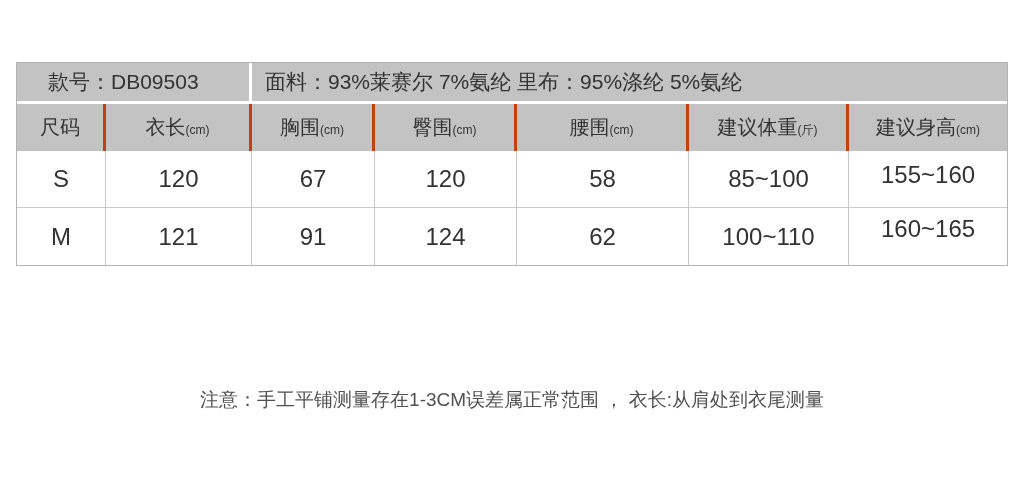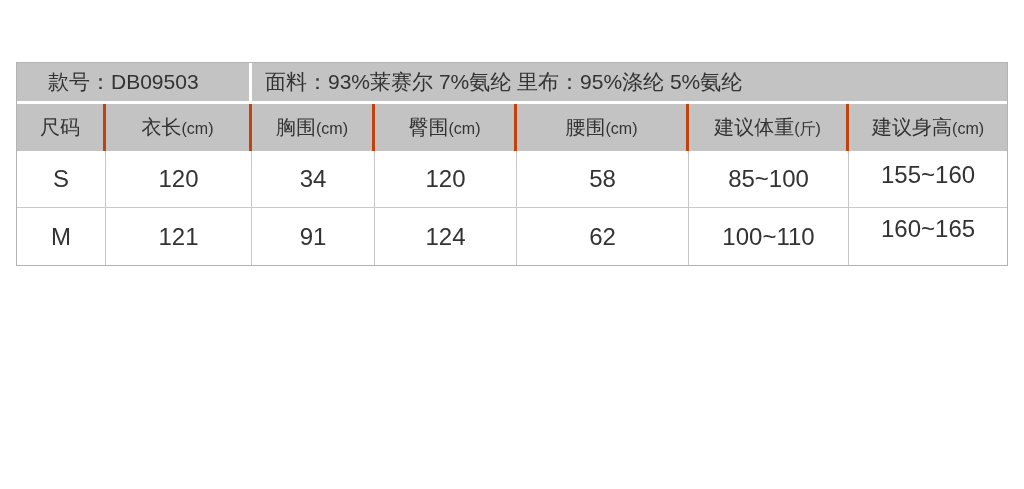--- a/index.html
+++ b/index.html
@@ -51,21 +51,21 @@
     background: #c3c3c3;
     height: 47px;
     font-size: 20px;
     font-weight: normal;
     text-align: center;
     vertical-align: middle;
     white-space: nowrap;
     overflow: hidden;
   }
   tr.header-row th:not(:last-child) { border-right: 3px solid #c2410c; }
-  .unit { font-size: 16px; text-align: right; }
+  .unit { font-size: 12px; text-align: right; }
 
   tr.data-row td {
     background: #ffffff;
     height: 57px;
     font-size: 24px;
     text-align: center;
     vertical-align: middle;
     white-space: nowrap;
   }
   tr.data-row td:not(:last-child) { border-right: 1px solid #c9c9c9; }
@@ -108,33 +108,34 @@
       <th><span>衣长</span><span class="unit">(cm)</span></th>
       <th><span>胸围</span><span class="unit">(cm)</span></th>
       <th><span>臀围</span><span class="unit">(cm)</span></th>
       <th><span>腰围</span><span class="unit">(cm)</span></th>
       <th><span>建议体重</span><span class="unit">(斤)</span></th>
       <th><span>建议身高</span><span class="unit">(cm)</span></th>
     </tr>
     <tr class="data-row first">
       <td>S</td>
       <td>120</td>
-      <td>34</td>
+      <td>67</td>
       <td>120</td>
       <td>58</td>
       <td>85~100</td>
       <td><span class="lift-4">155~160</span></td>
     </tr>
     <tr class="data-row">
       <td>M</td>
       <td>121</td>
       <td>91</td>
       <td>124</td>
       <td>62</td>
       <td>100~110</td>
       <td><span class="lift-8">160~165</span></td>
     </tr>
   </tbody>
     </table>
 </div>
 
 <div class="notes">
+  <div>注意：手工平铺测量存在1-3CM误差属正常范围 ， 衣长:从肩处到衣尾测量</div>
 </div>
 
 </body></html>

